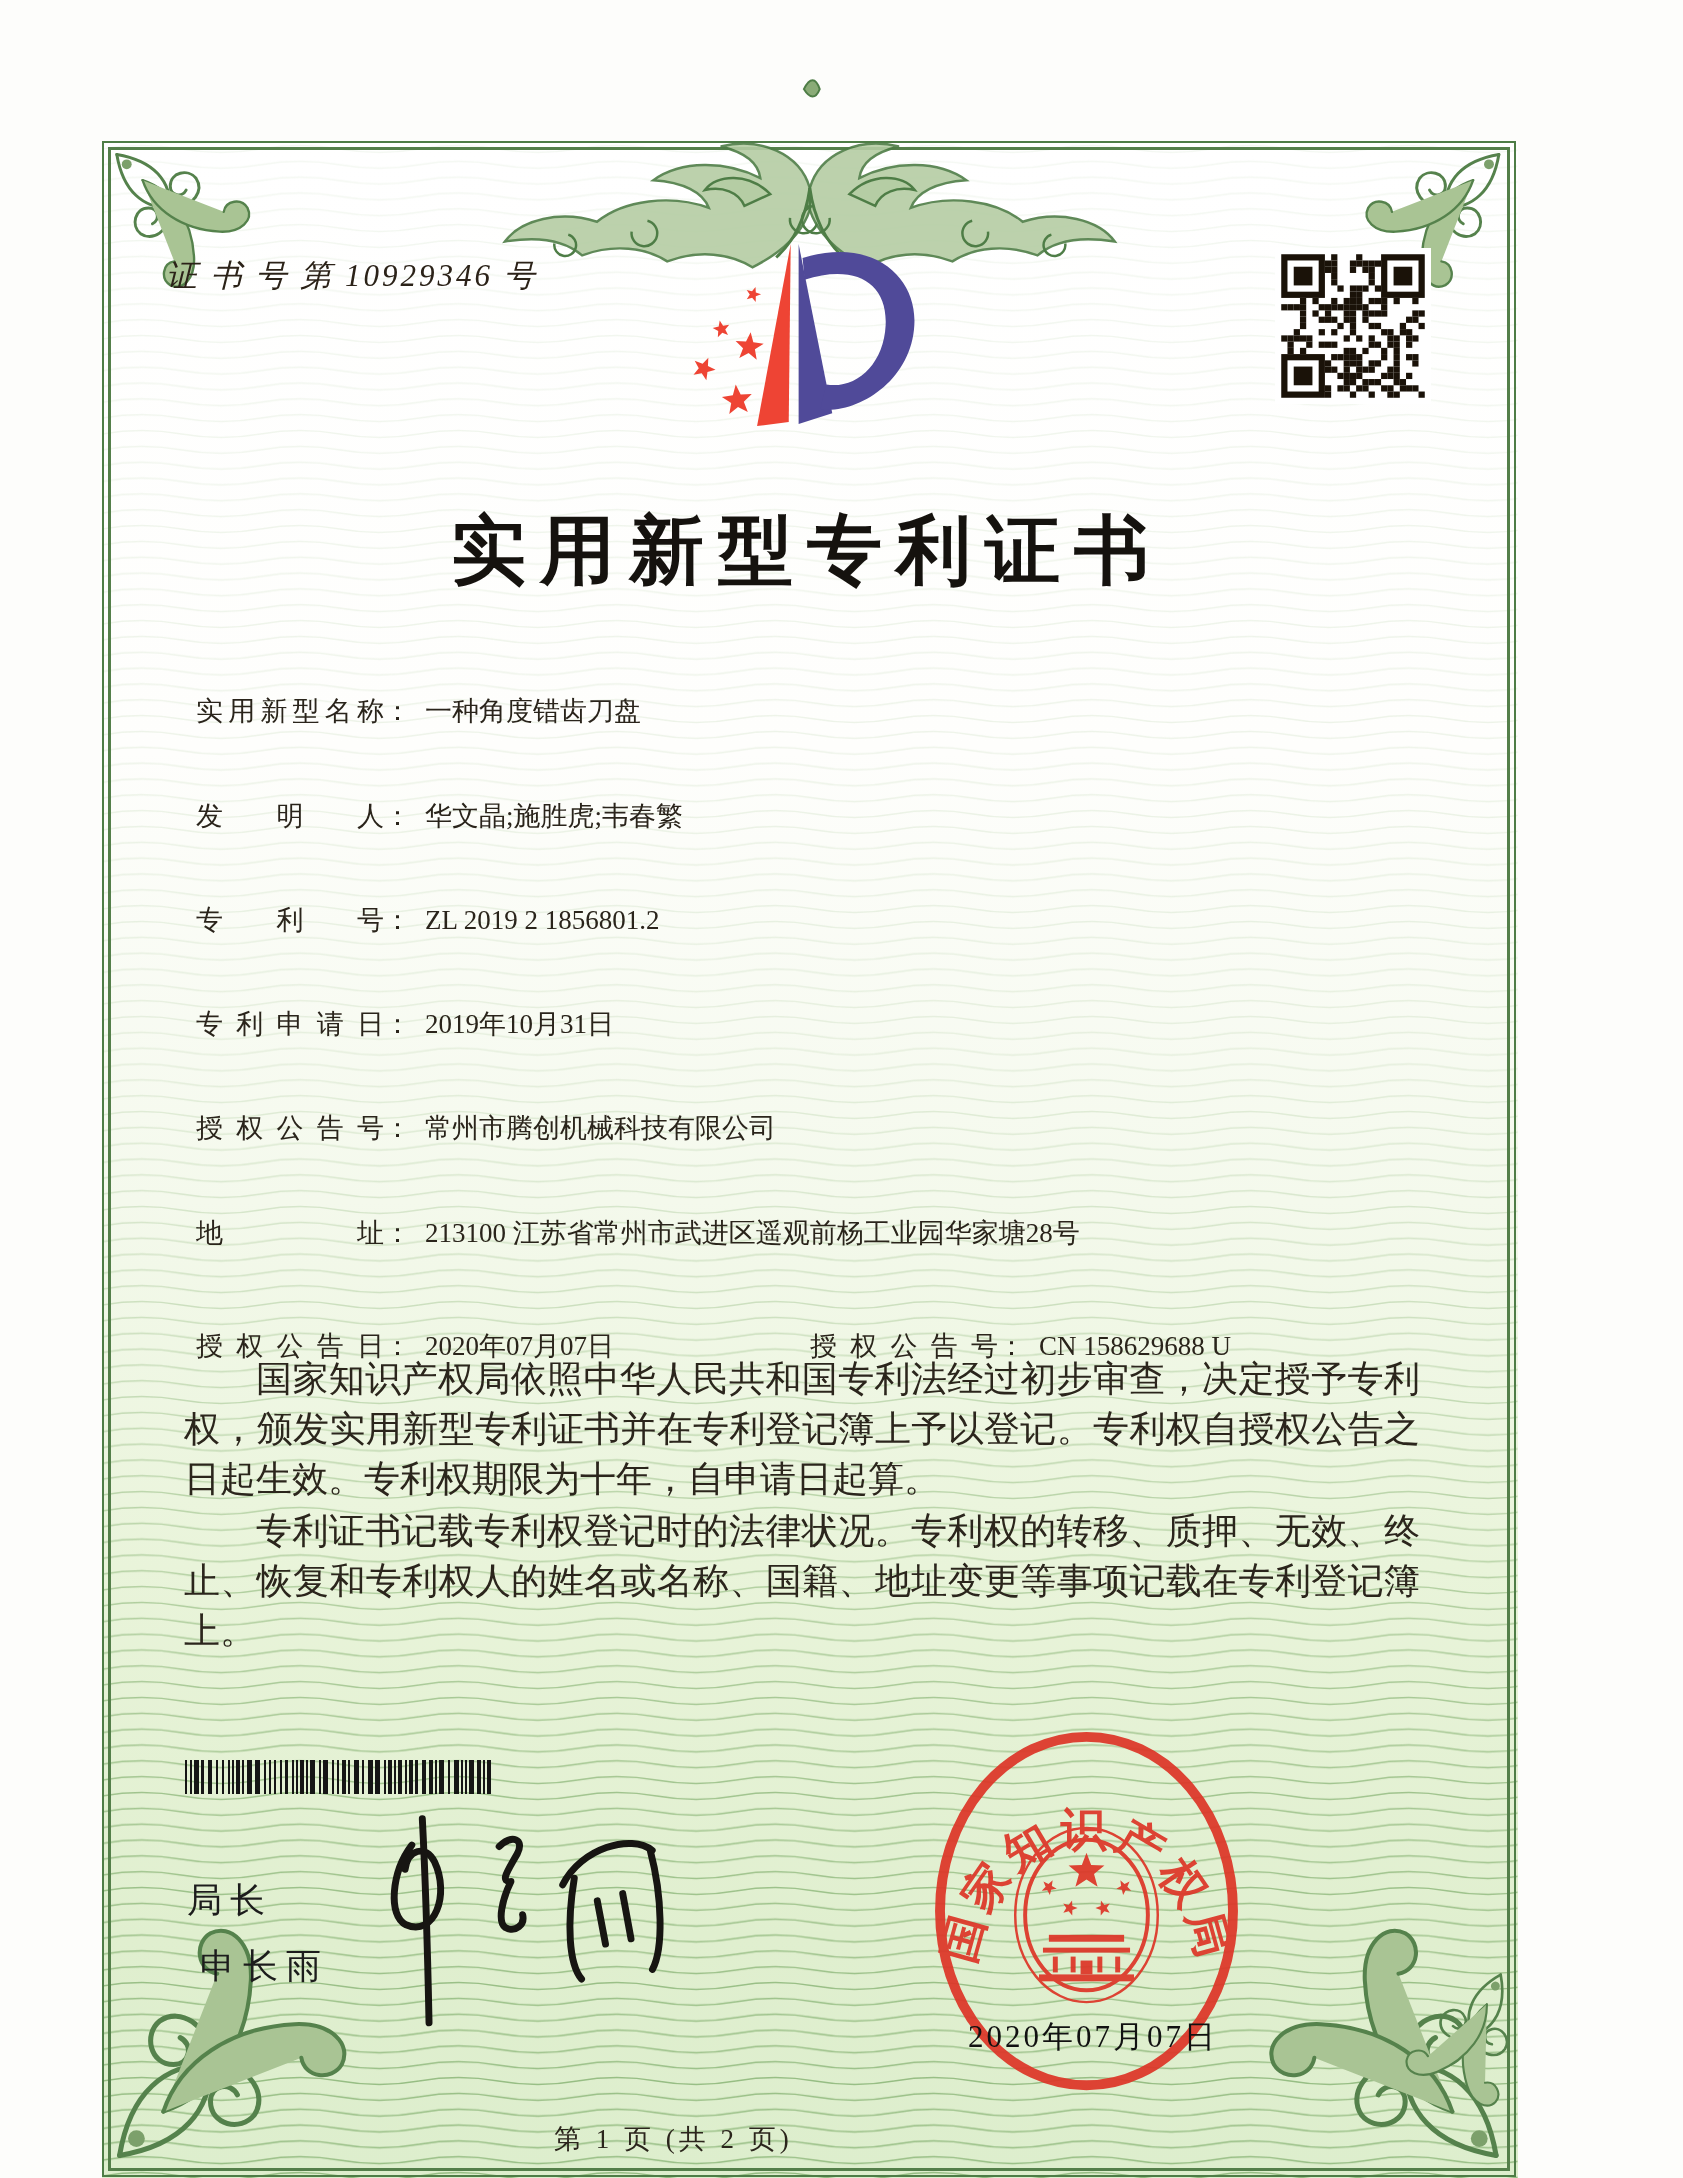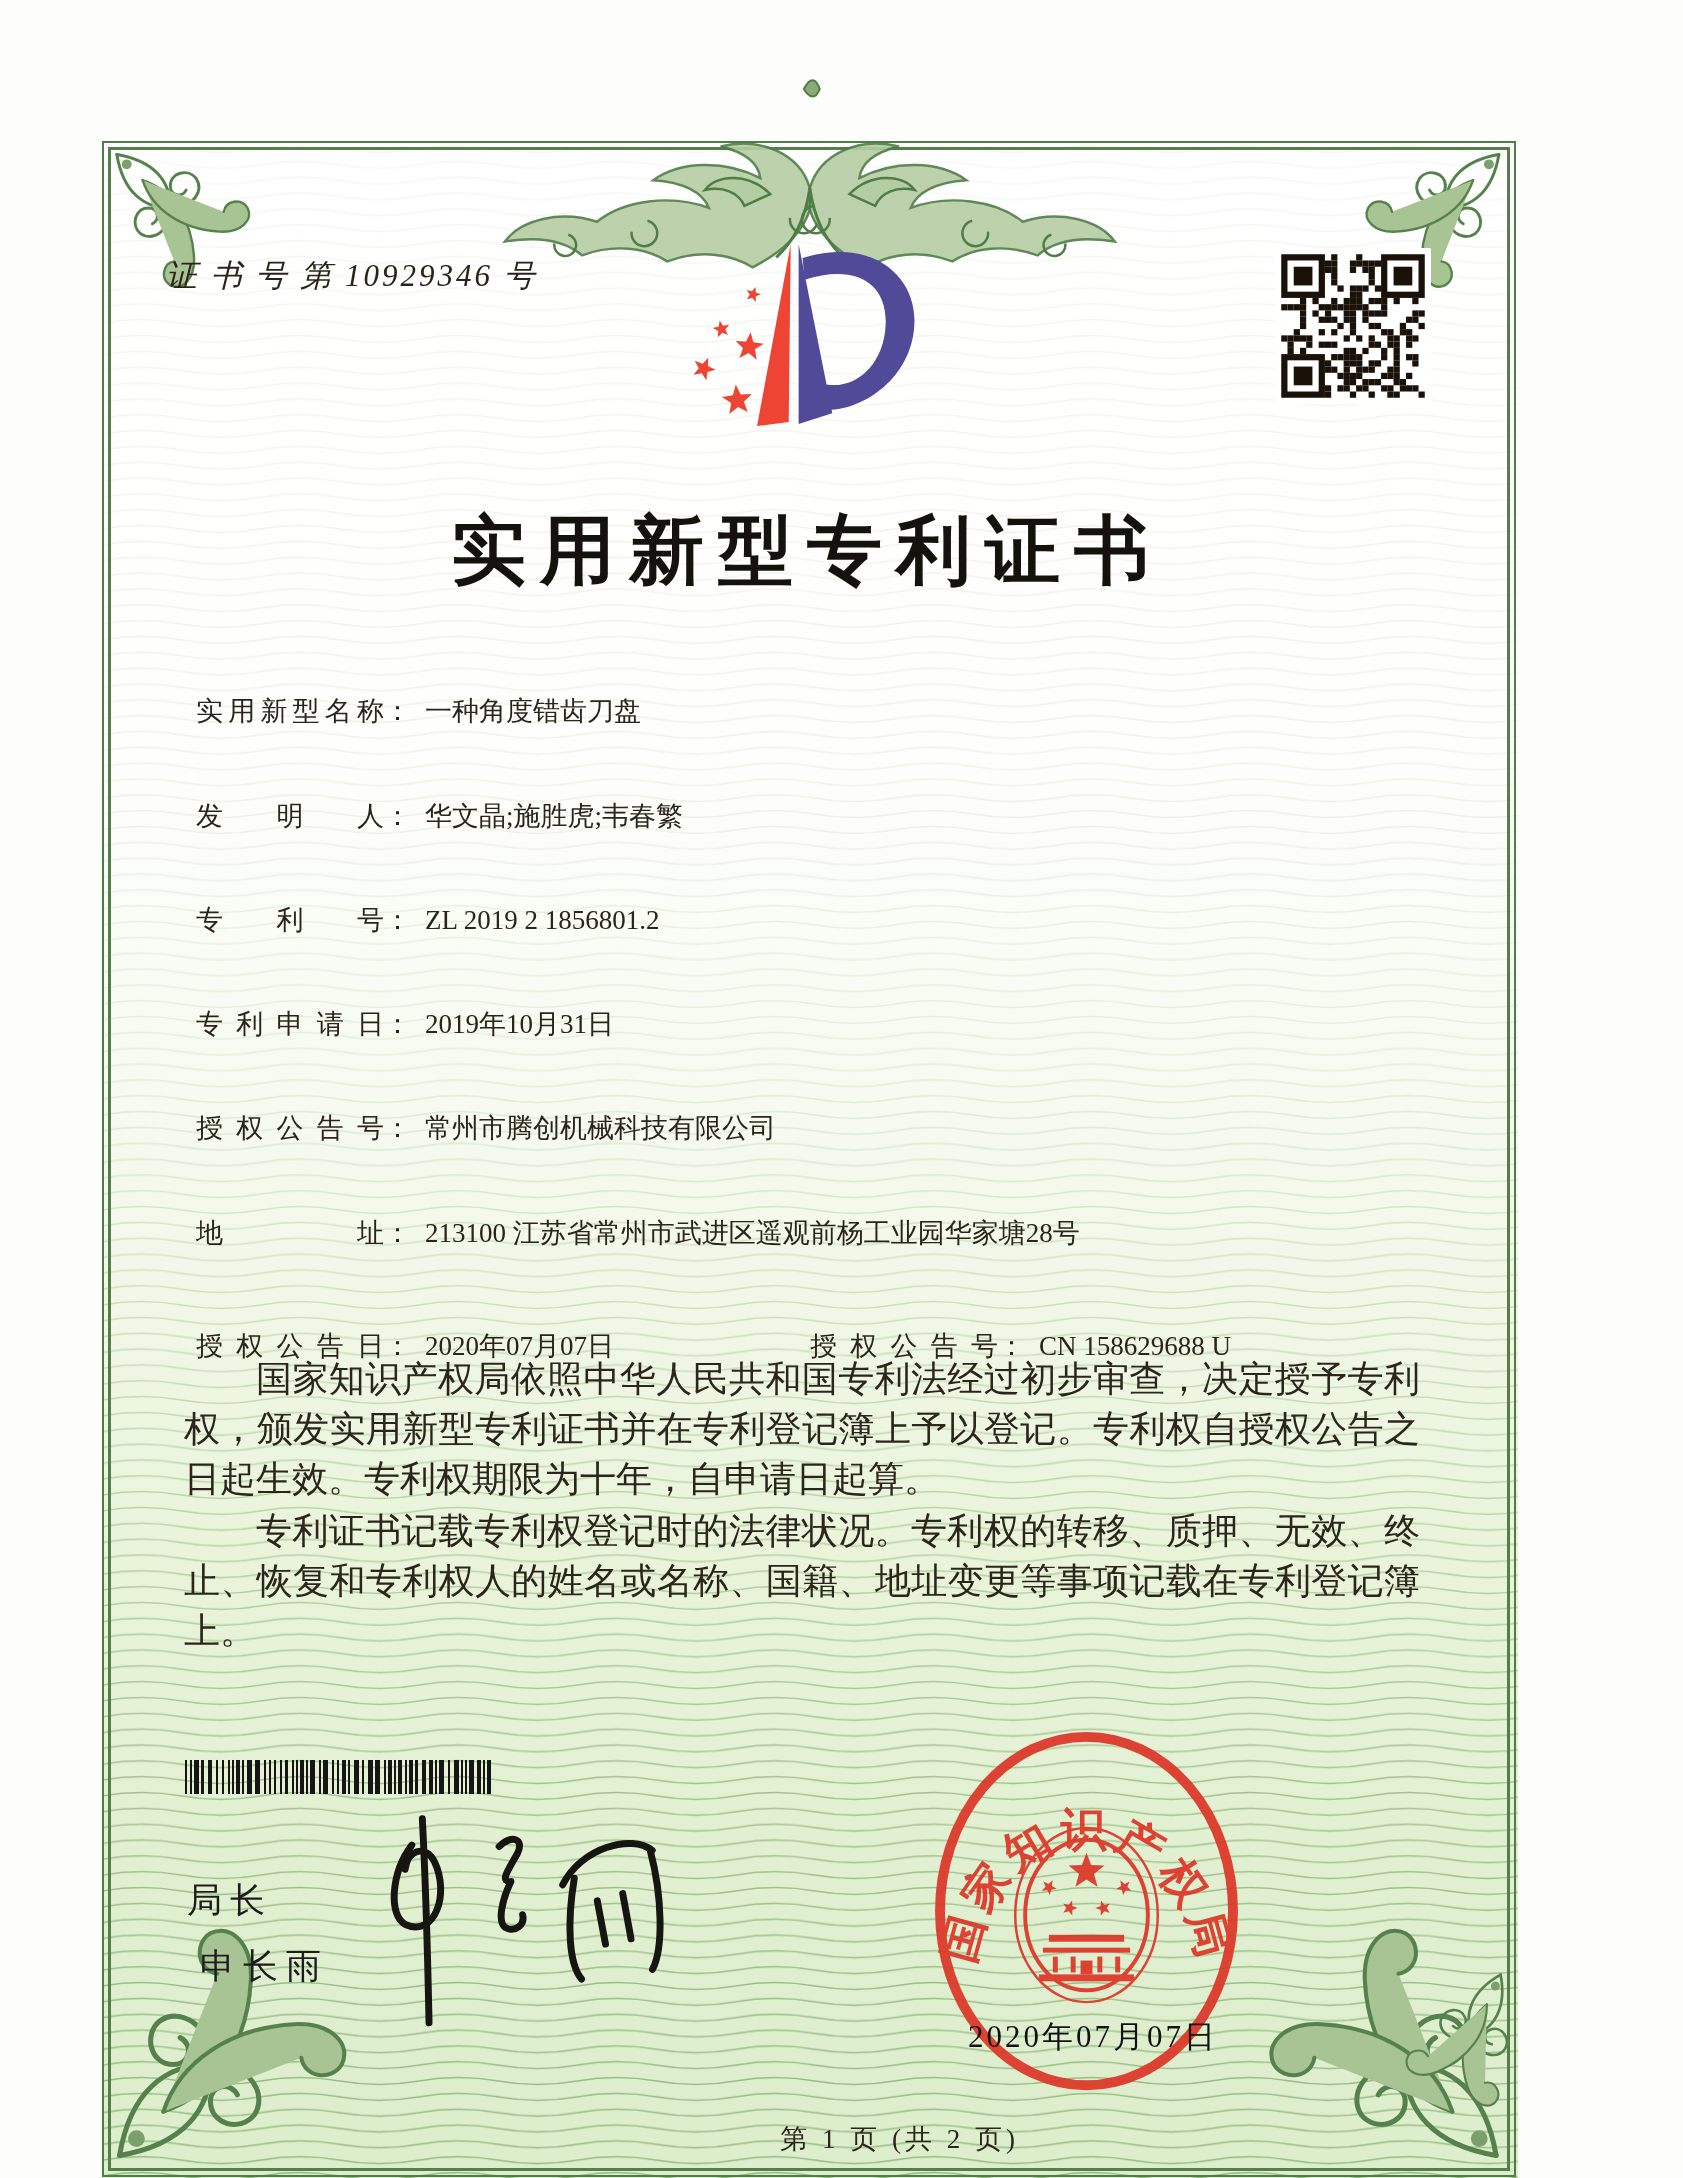--- a/index.html
+++ b/index.html
@@ -30,21 +30,21 @@
   .body-text p{margin:0 0 2px 0;text-indent:2em;}
   .barcode{position:absolute;left:185px;top:1760px;width:311px;height:34px;z-index:4;display:flex;align-items:stretch;}
   .barcode span{display:block;height:100%;background:#151515;}
   .director-label{position:absolute;left:187px;top:1877px;z-index:4;
     font-family:Liberation Sans, sans-serif;font-size:35px;letter-spacing:8px;color:#1c1c1c;}
   .director-name{position:absolute;left:186px;top:1943px;z-index:4;
     font-family:"Liberation Sans","DejaVu Sans",sans-serif;font-size:35px;letter-spacing:8px;color:#1c1c1c;margin-left:14px;}
   .signature{position:absolute;left:354px;top:1788px;z-index:5;}
   .seal{position:absolute;left:921px;top:1721px;z-index:5;opacity:0.93;}
   .seal-date{position:absolute;left:968px;top:2016px;z-index:6;font-size:31px;letter-spacing:3px;color:#111;}
-  .footer{position:absolute;left:554px;top:2121px;width:465px;z-index:4;text-align:right;
+  .footer{position:absolute;left:554px;top:2121px;width:465px;z-index:4;text-align:left;
     font-size:27px;letter-spacing:4px;color:#2b251c;}
 </style>
 </head>
 <body>
 
 <div class="page">
 
   <div class="bg-tint"></div>
 
   <svg class="bg-waves" width="1416" height="2037" viewBox="0 0 1430 2058">

